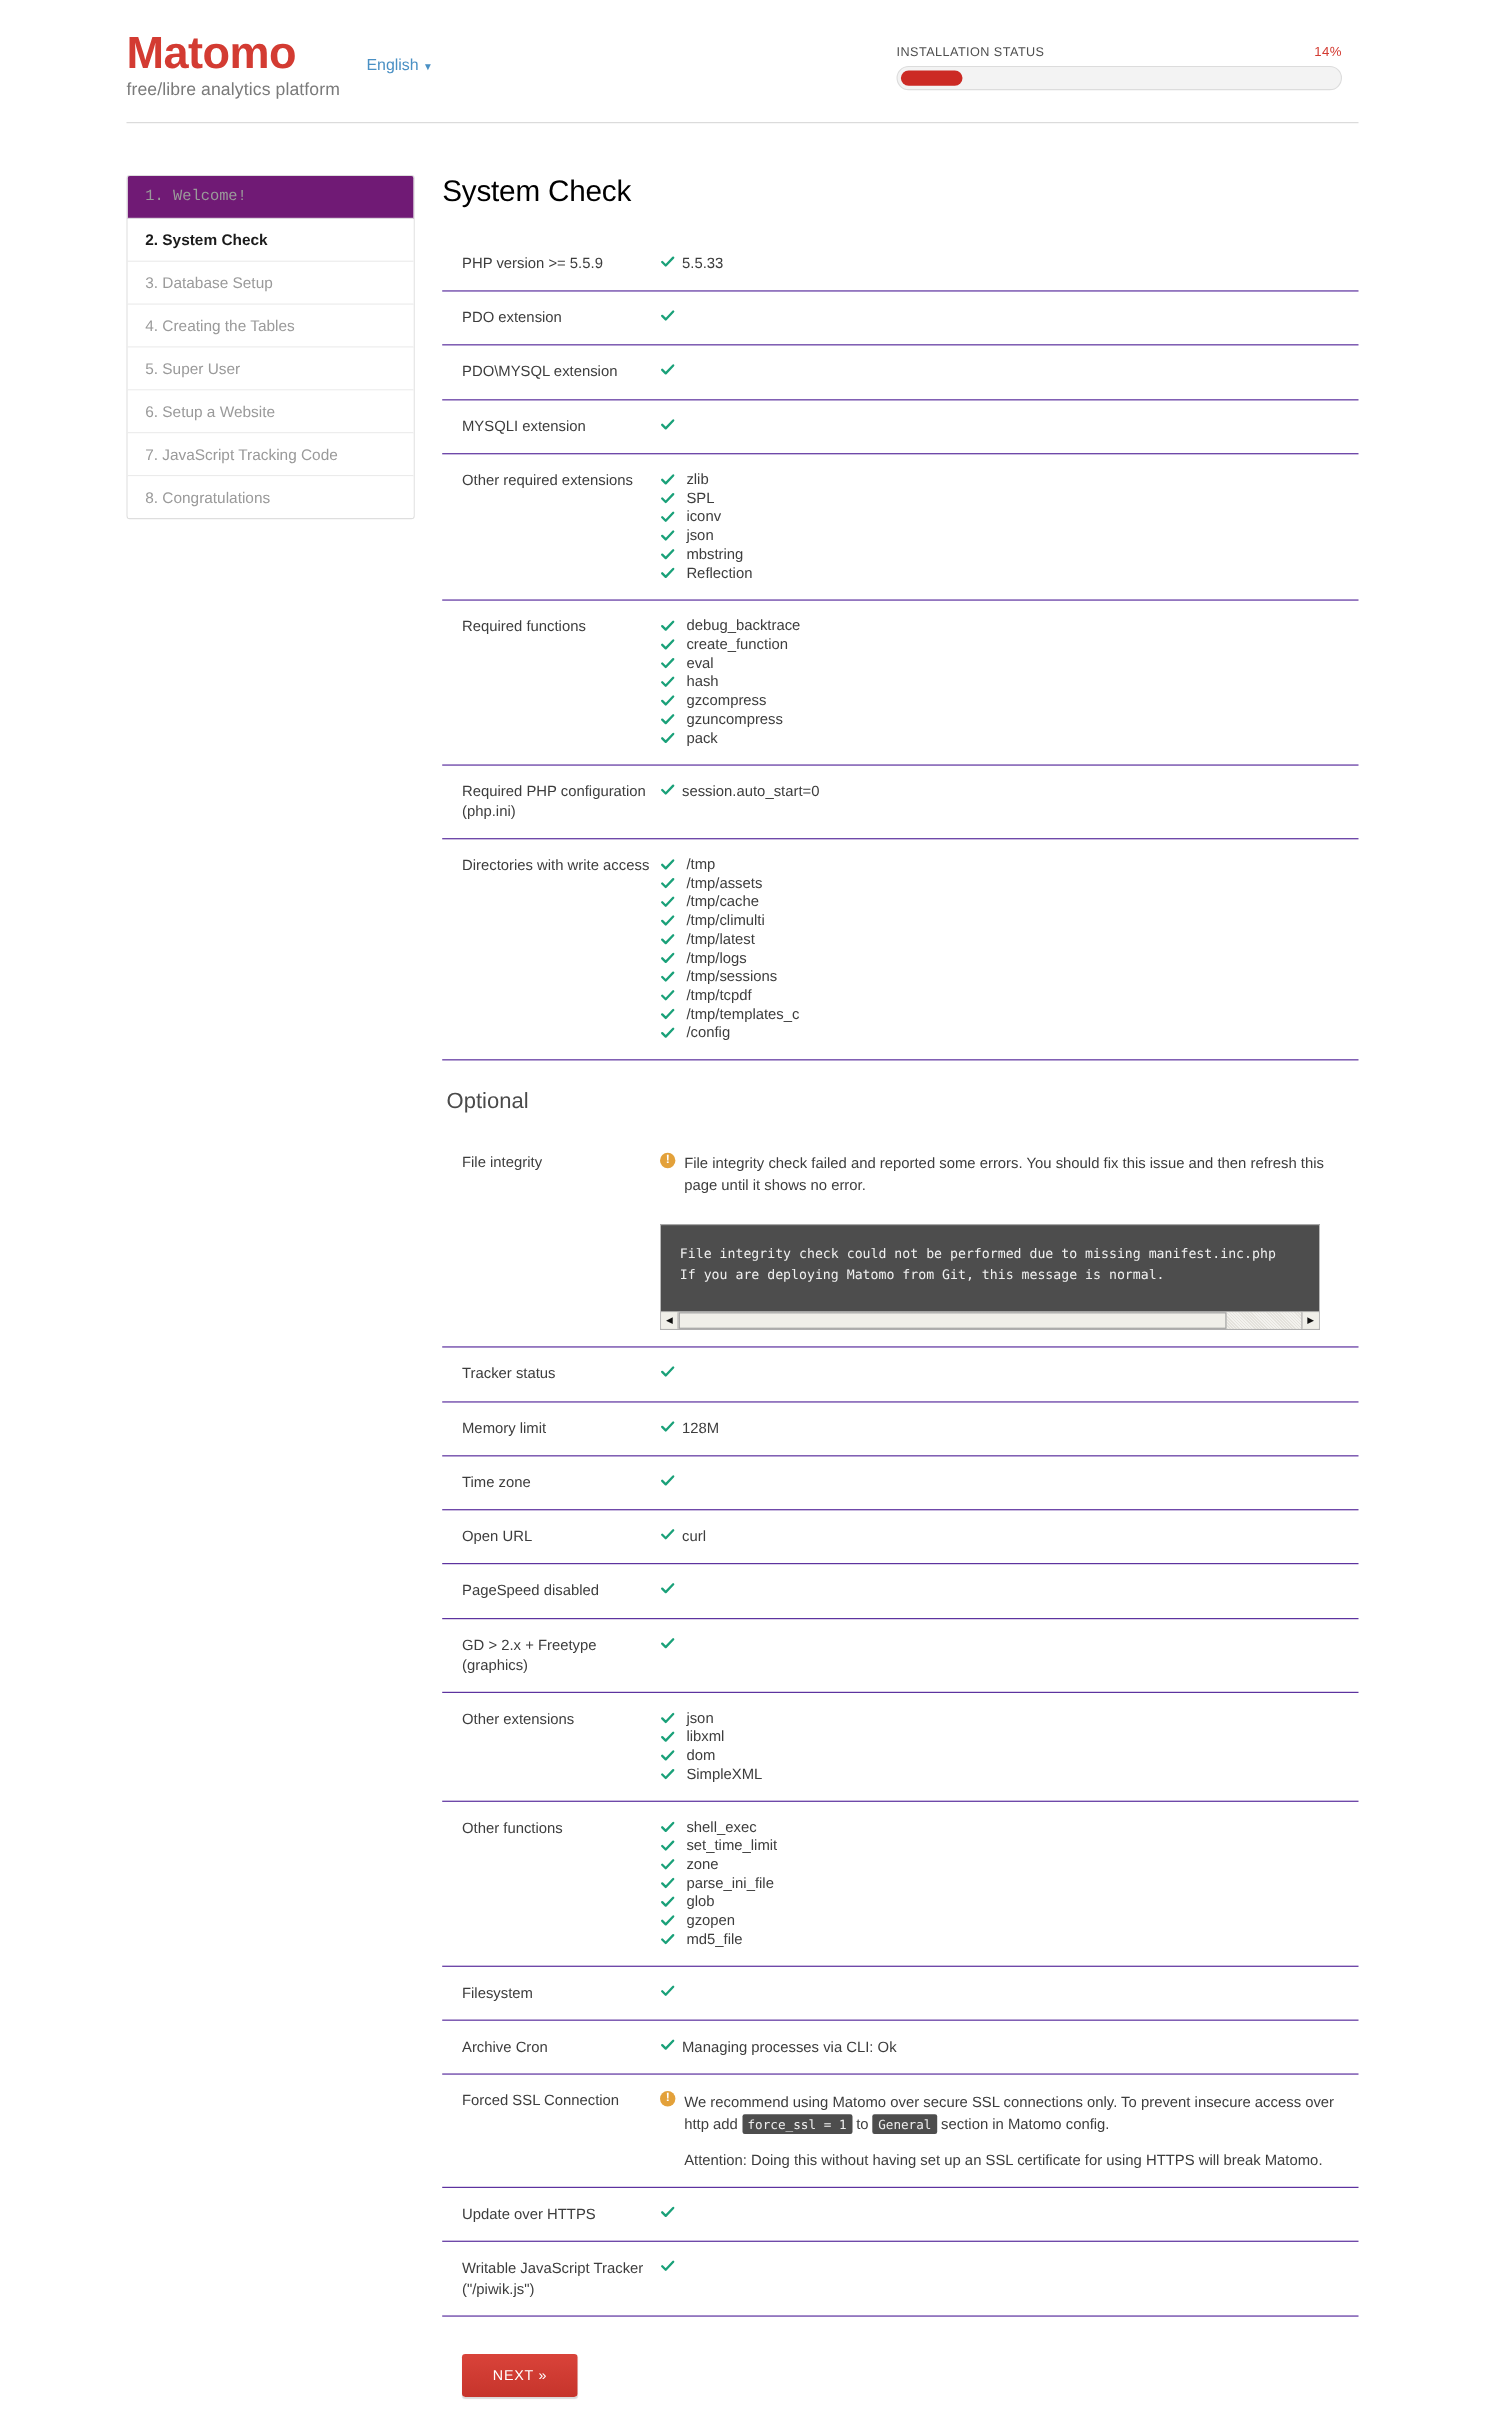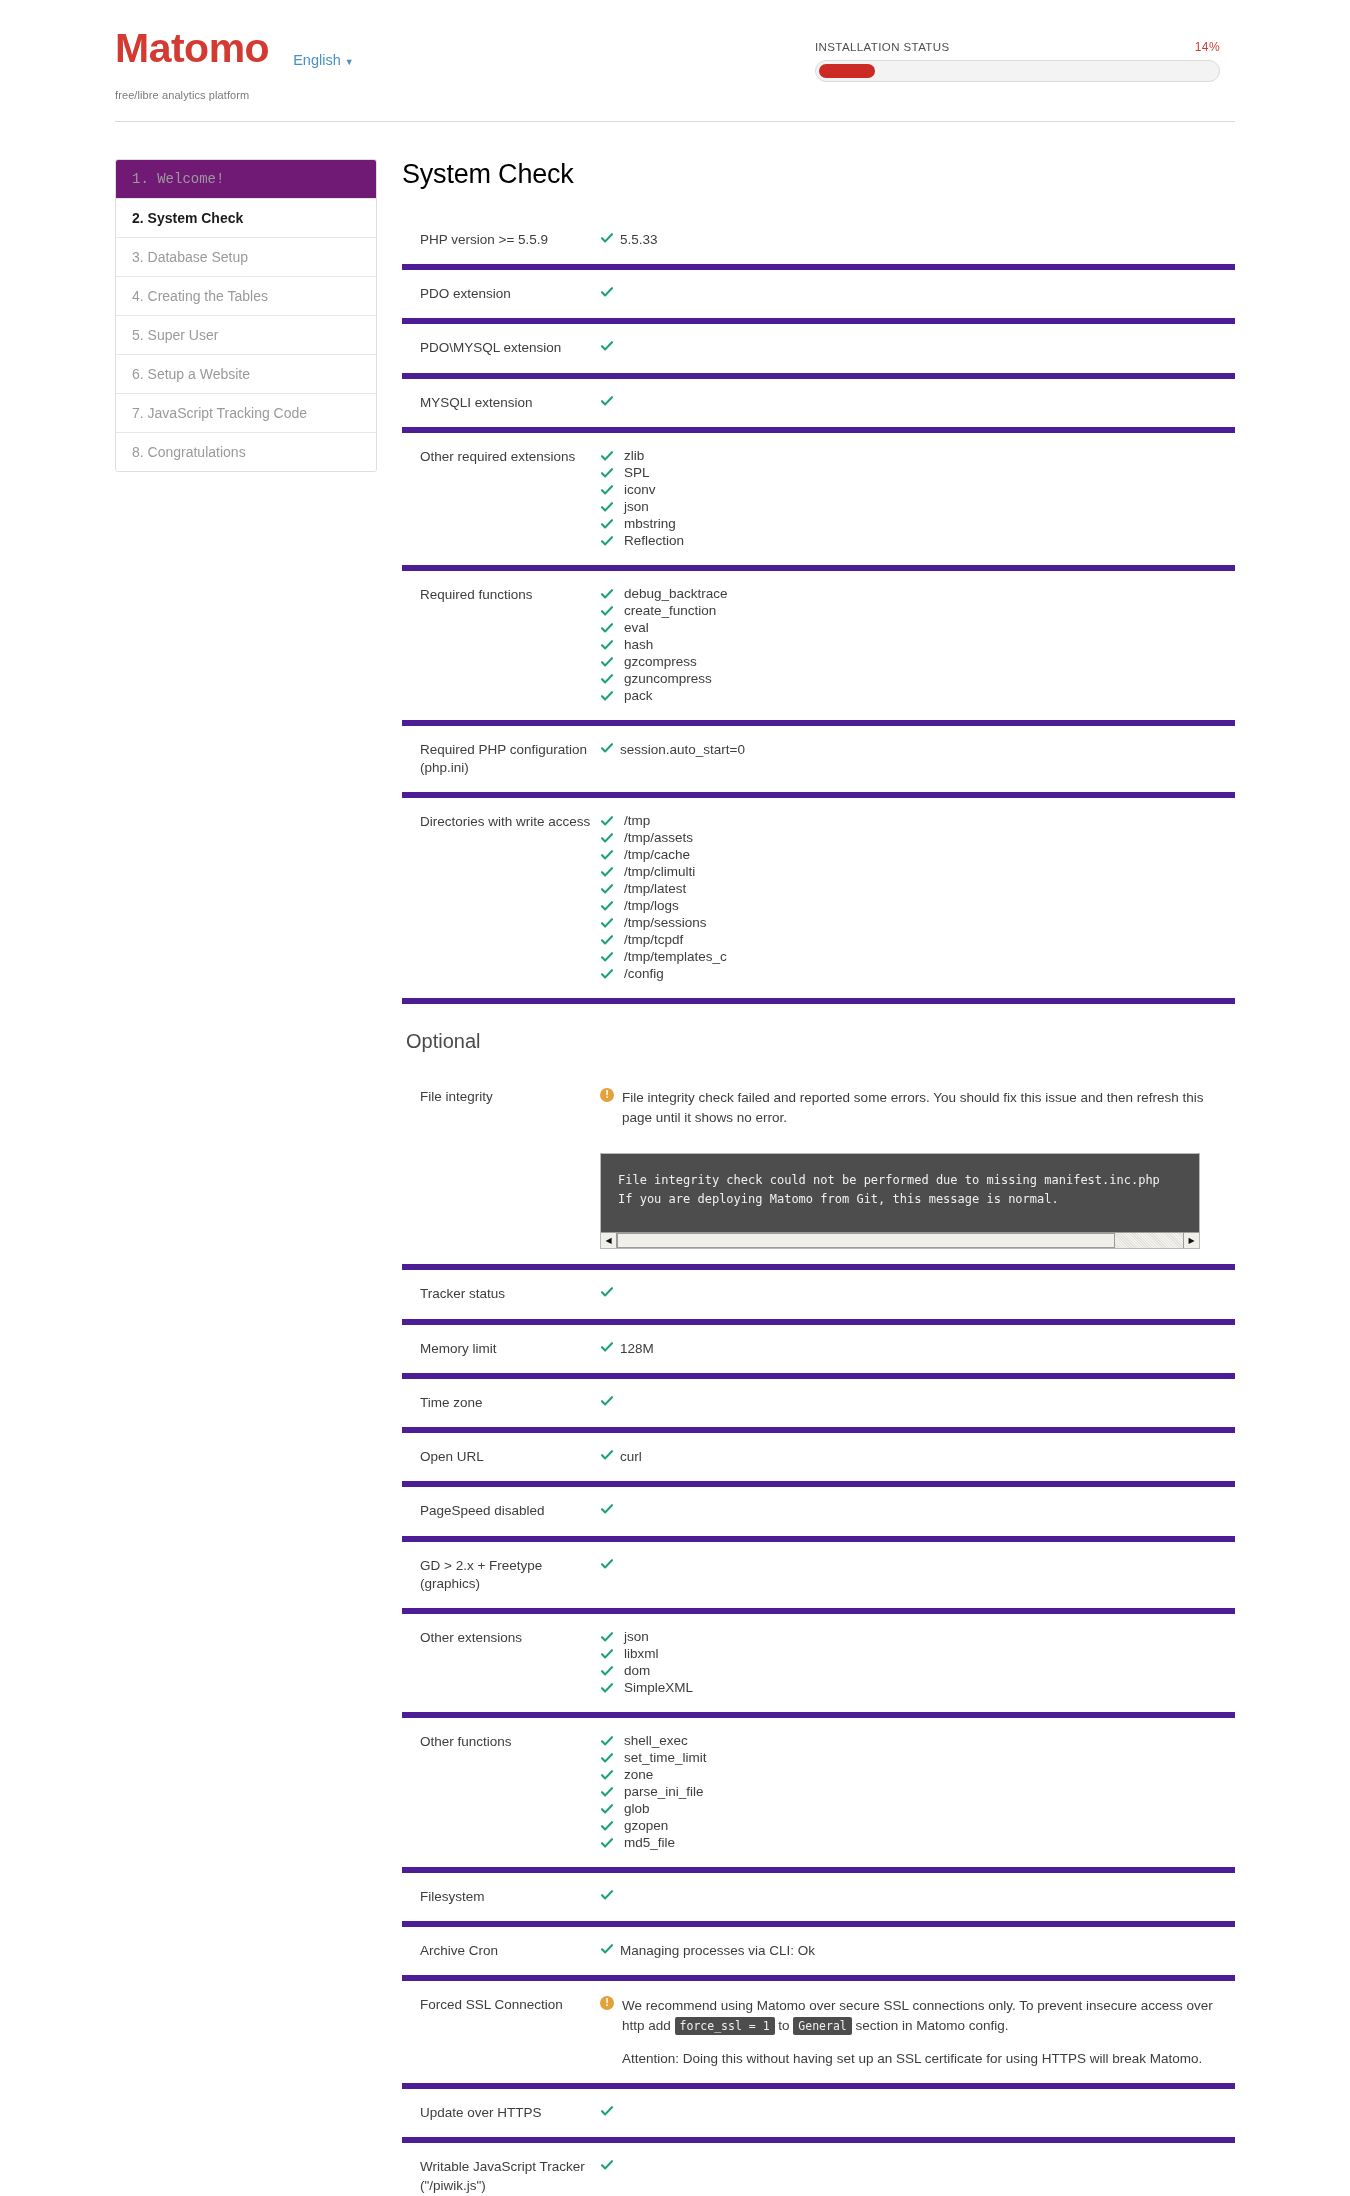--- a/index.html
+++ b/index.html
@@ -26,23 +26,23 @@
   }
   .logo-wrap { padding-left: 0px; }
   .logo-title {
     font-size: 41px;
     font-weight: bold;
     color: #d33b32;
     line-height: 1.0;
     letter-spacing: -0.5px;
   }
   .logo-tag {
-    font-size: 11px;
+    font-size: 16px;
     color: #7a7a7a;
-    margin-top: 20px;
+    margin-top: 4px;
     letter-spacing: 0.1px;
   }
   .lang-select {
     margin-left: 24px;
     margin-top: 24px;
     font-size: 14.5px;
     color: #4a90c4;
     cursor: pointer;
     white-space: nowrap;
   }
@@ -121,21 +121,21 @@
     font-size: 20px;
     font-weight: normal;
     color: #4a4a4a;
     margin: 26px 0 20px 4px;
   }
 
   .check-table { width: 100%; }
   .check-row {
     display: flex;
     align-items: flex-start;
-    border-bottom: 6px solid #4c1d95;
+    border-bottom: 1px solid #4c1d95;
     padding: 15px 0 15px 0;
     min-height: 48px;
     justify-content: flex-end;
   }
   .check-label {
     width: 196px;
     flex: 0 0 196px;
     font-size: 13.5px;
     color: #3d3d3d;
     padding-left: 18px;

